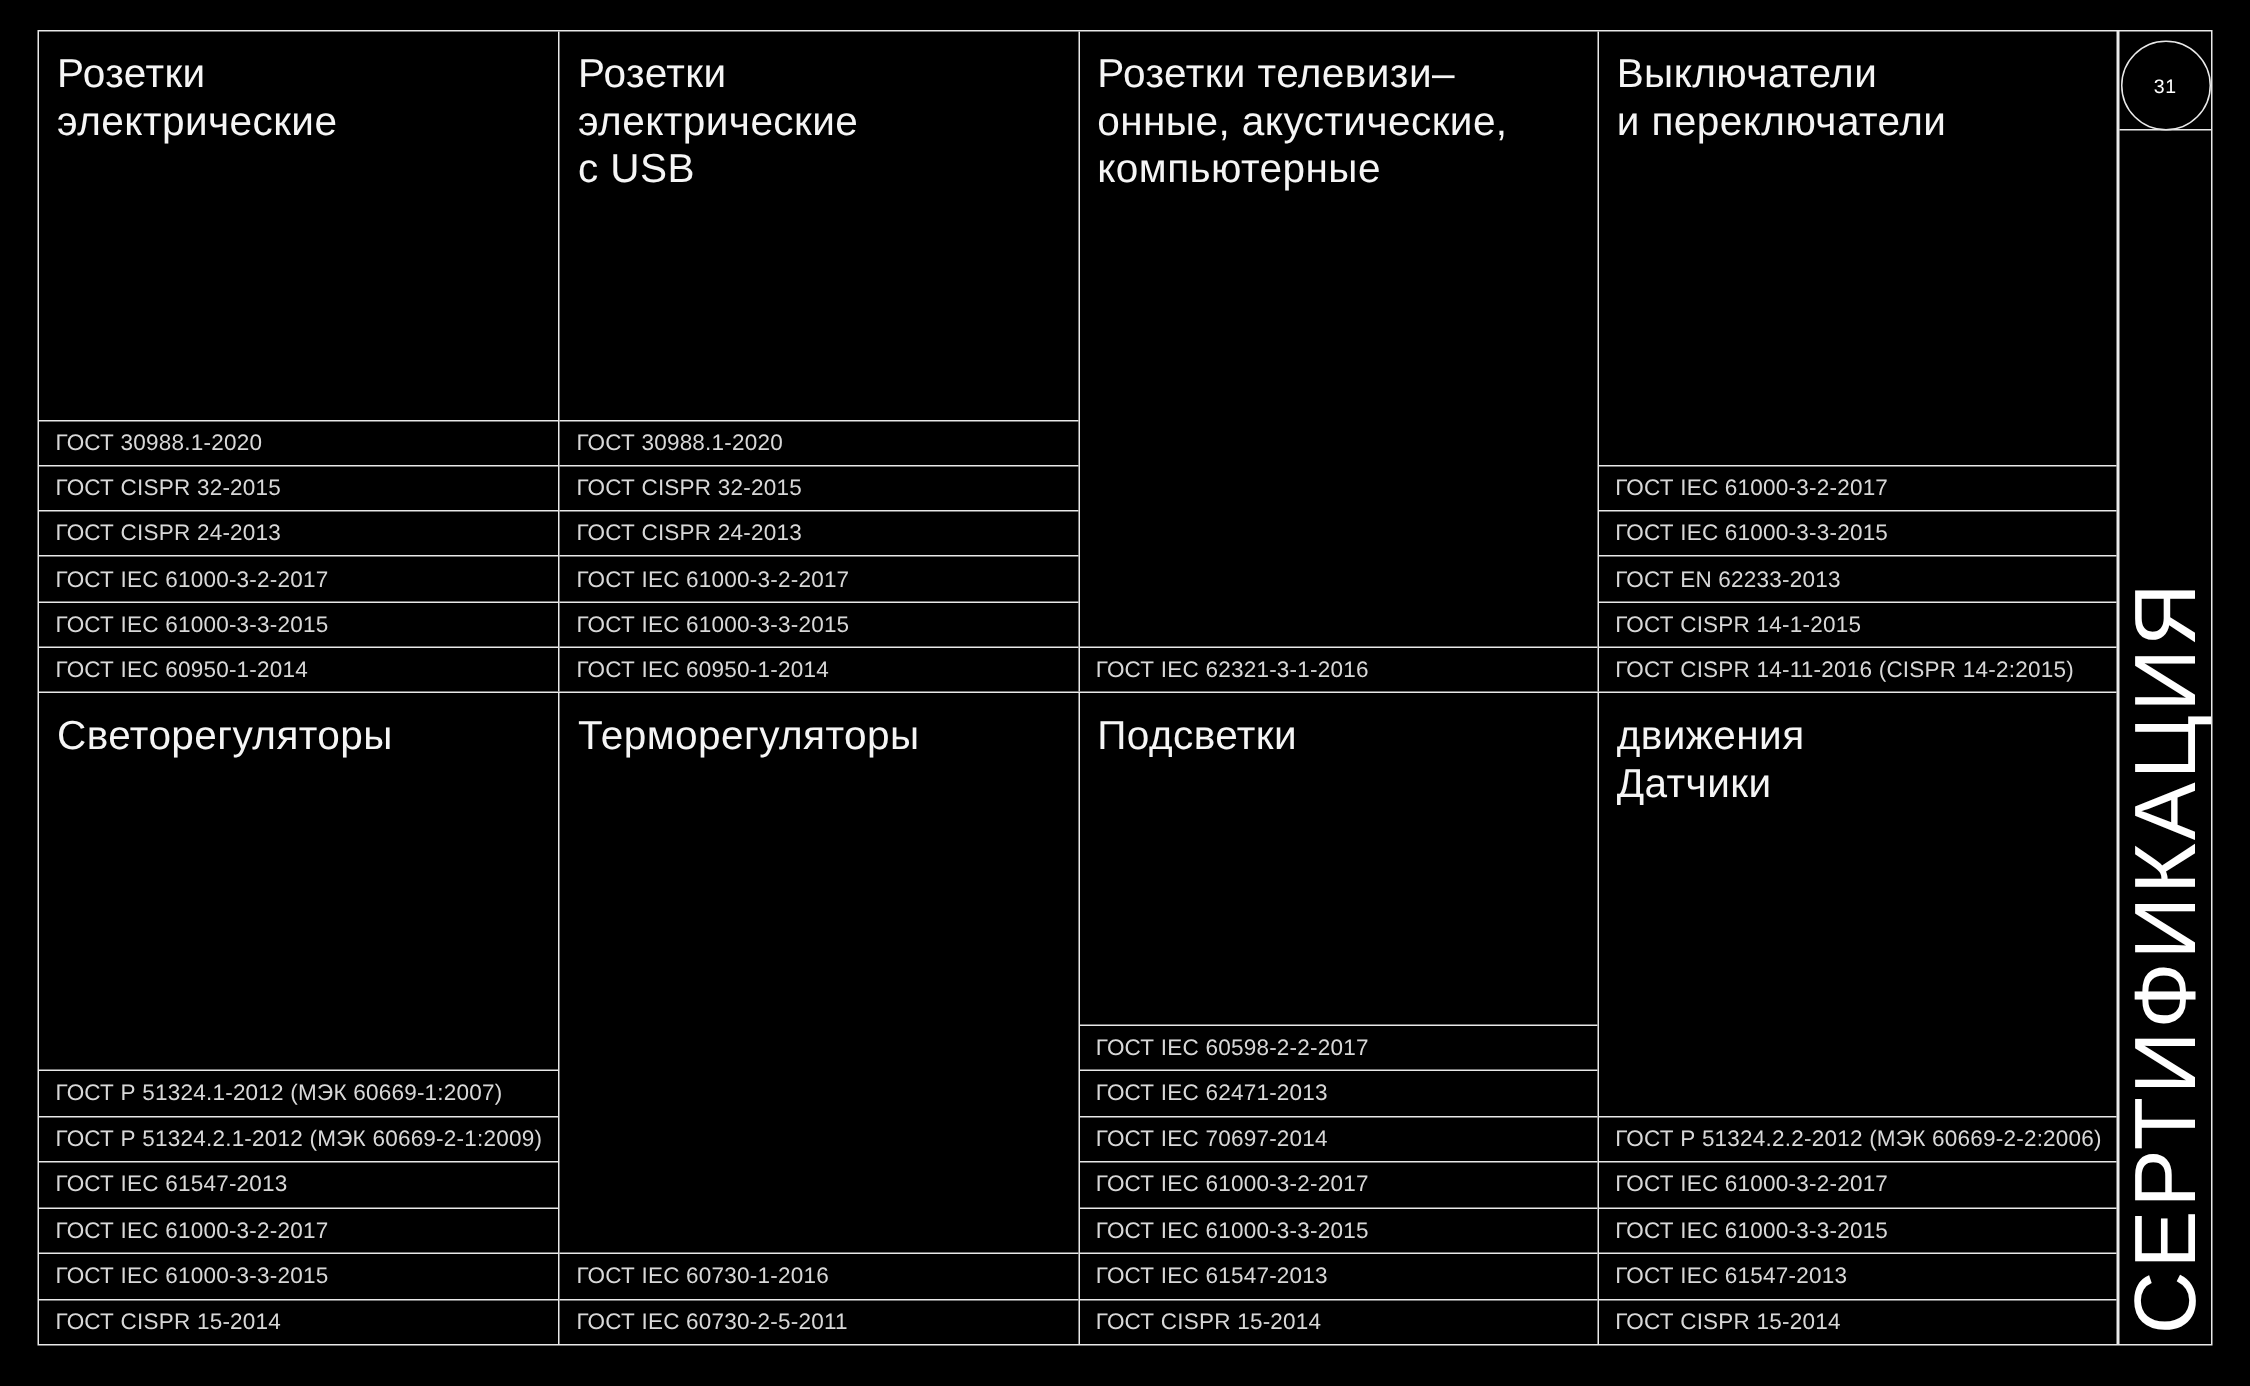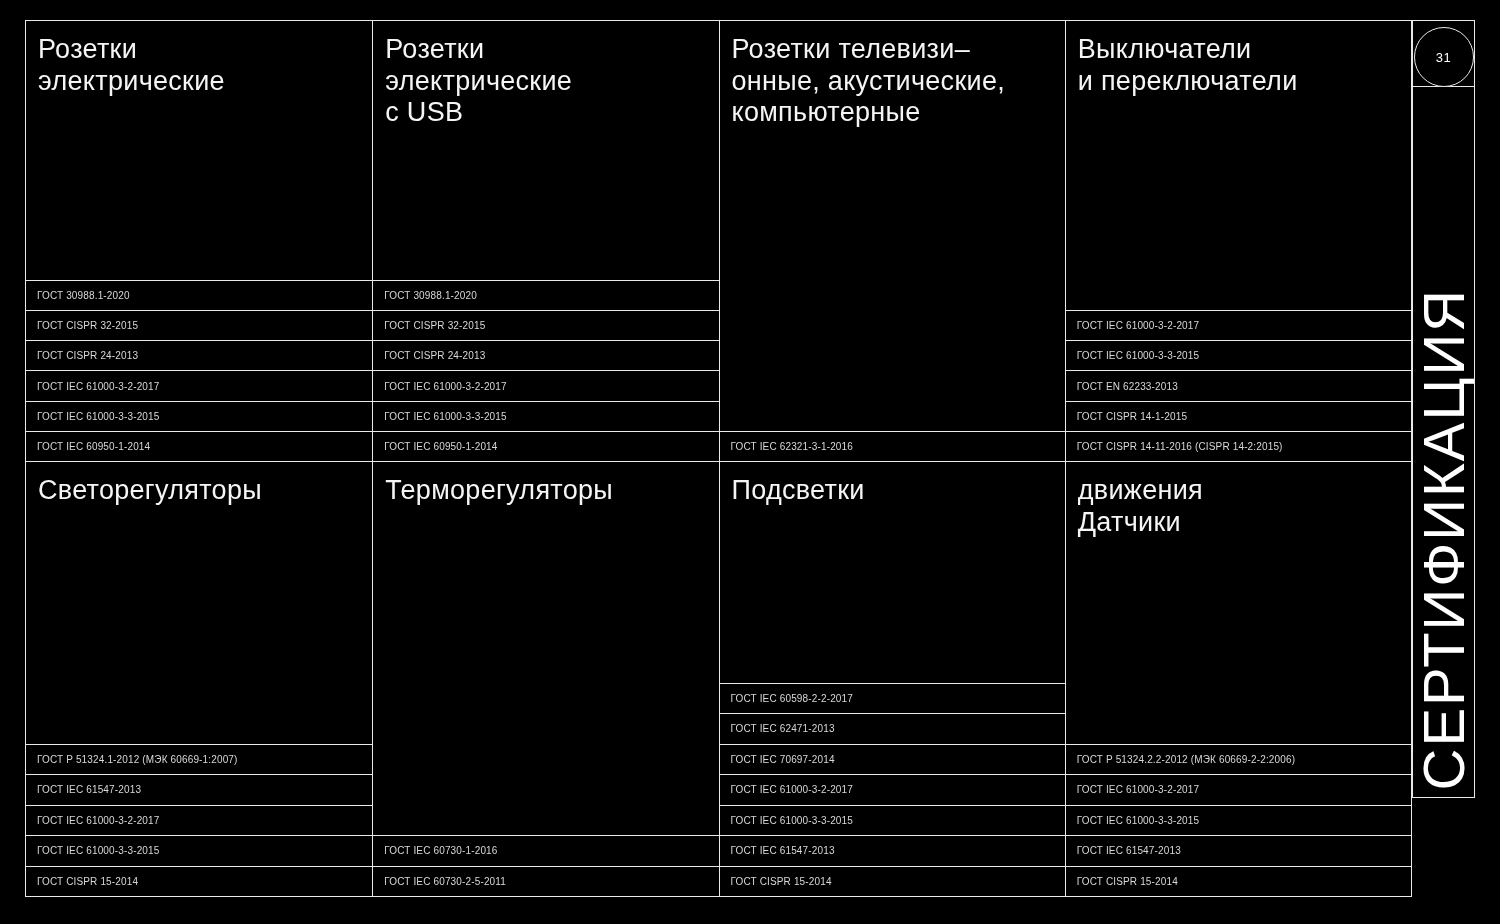--- a/index.html
+++ b/index.html
@@ -41,29 +41,29 @@
     letter-spacing:0.3px;
     color:var(--title);
     font-weight:400;
   }
   .std-row{
     height:var(--rowh);
     flex:none;
     border-top:1px solid var(--line);
     display:flex;align-items:center;
     padding:0 11px;
-    font-size:10px;
+    font-size:15px;
     letter-spacing:0.15px;
     color:var(--rowtext);
     white-space:nowrap;
     overflow:hidden;
   }
   .sidebar{
     position:absolute;left:1412px;top:20px;
-    width:63px;height:778px;
+    width:63px;height:877px;
     border:1px solid var(--line);
     display:flex;flex-direction:column;
   }
   .page-box{
     height:66px;flex:none;
     border-bottom:1px solid var(--line);
     position:relative;
   }
   .page-circle{
     position:absolute;left:50%;top:36px;
@@ -143,20 +143,21 @@
         <div class="std-row">ГОСТ CISPR 14-1-2015</div>
         <div class="std-row">ГОСТ CISPR 14-11-2016 (CISPR 14-2:2015)</div>
       </div>
     </div>
   <div class="section bottom">
       <div class="cell">
         <div class="cell-title">
           <div>Светорегуляторы</div>
         </div>
         <div class="std-row">ГОСТ Р 51324.1-2012 (МЭК 60669-1:2007)</div>
+        <div class="std-row">ГОСТ Р 51324.2.1-2012 (МЭК 60669-2-1:2009)</div>
         <div class="std-row">ГОСТ IEC 61547-2013</div>
         <div class="std-row">ГОСТ IEC 61000-3-2-2017</div>
         <div class="std-row">ГОСТ IEC 61000-3-3-2015</div>
         <div class="std-row">ГОСТ CISPR 15-2014</div>
       </div>
       <div class="cell">
         <div class="cell-title">
           <div>Терморегуляторы</div>
         </div>
         <div class="std-row">ГОСТ IEC 60730-1-2016</div>

